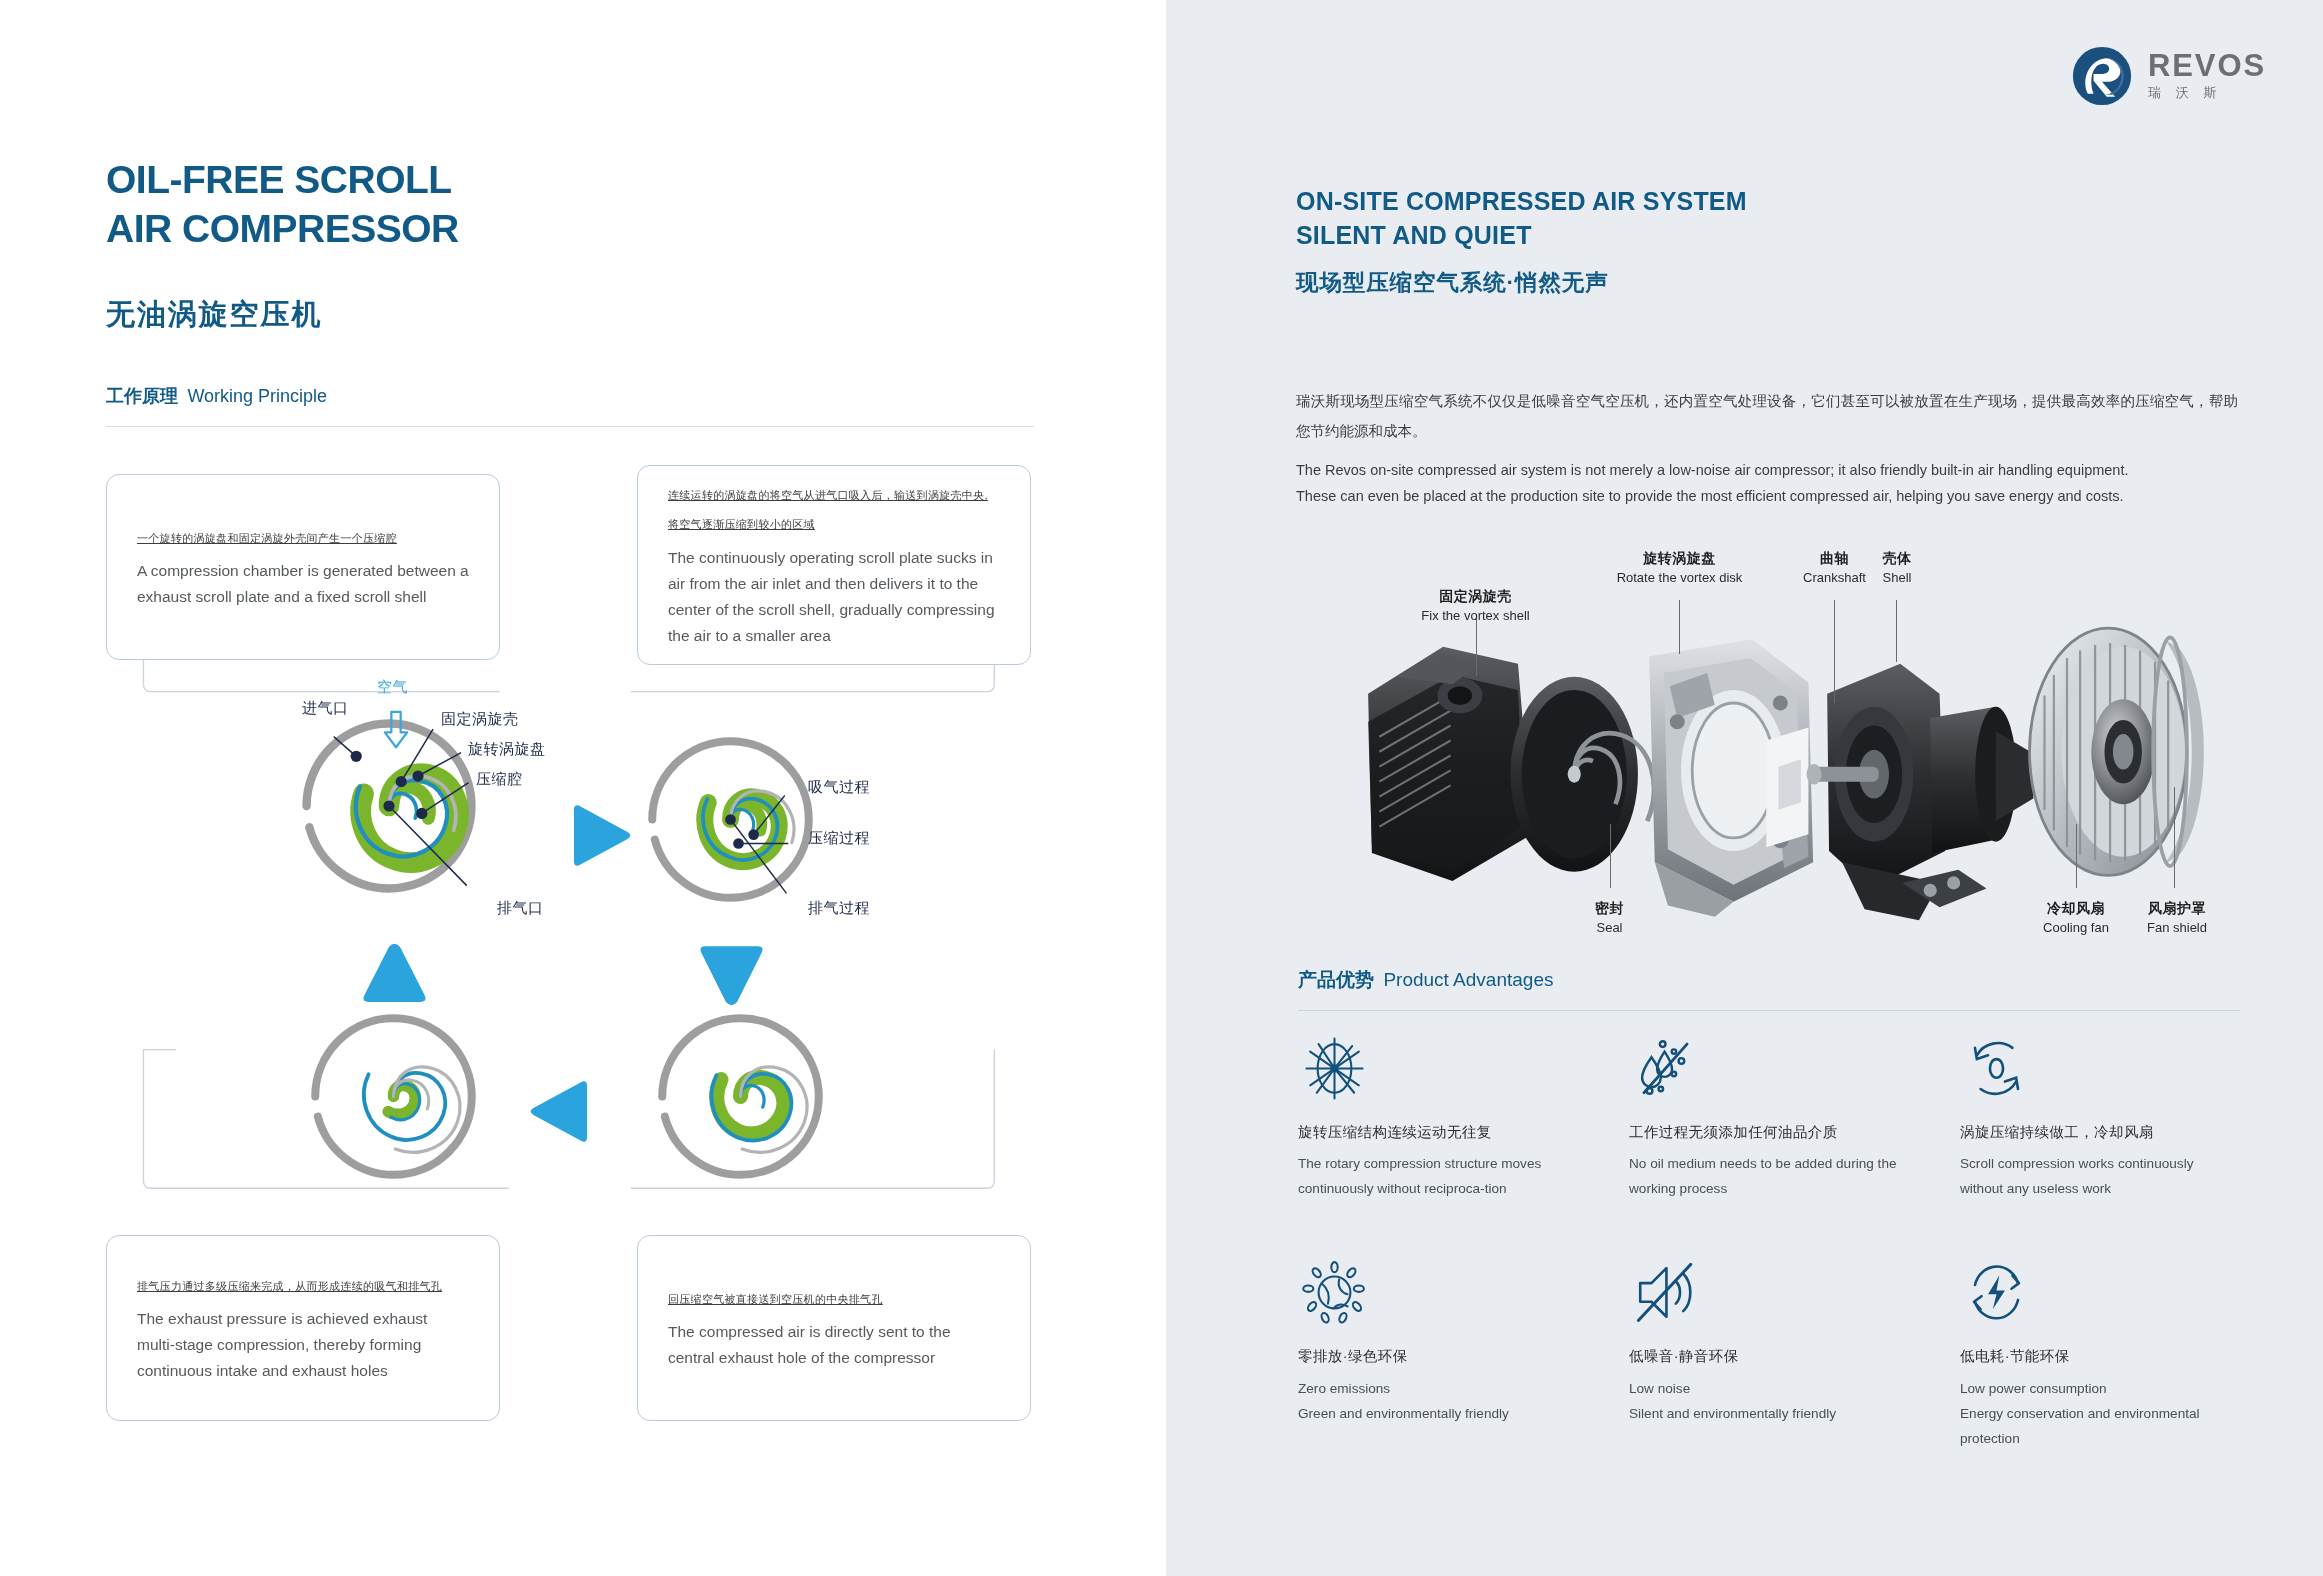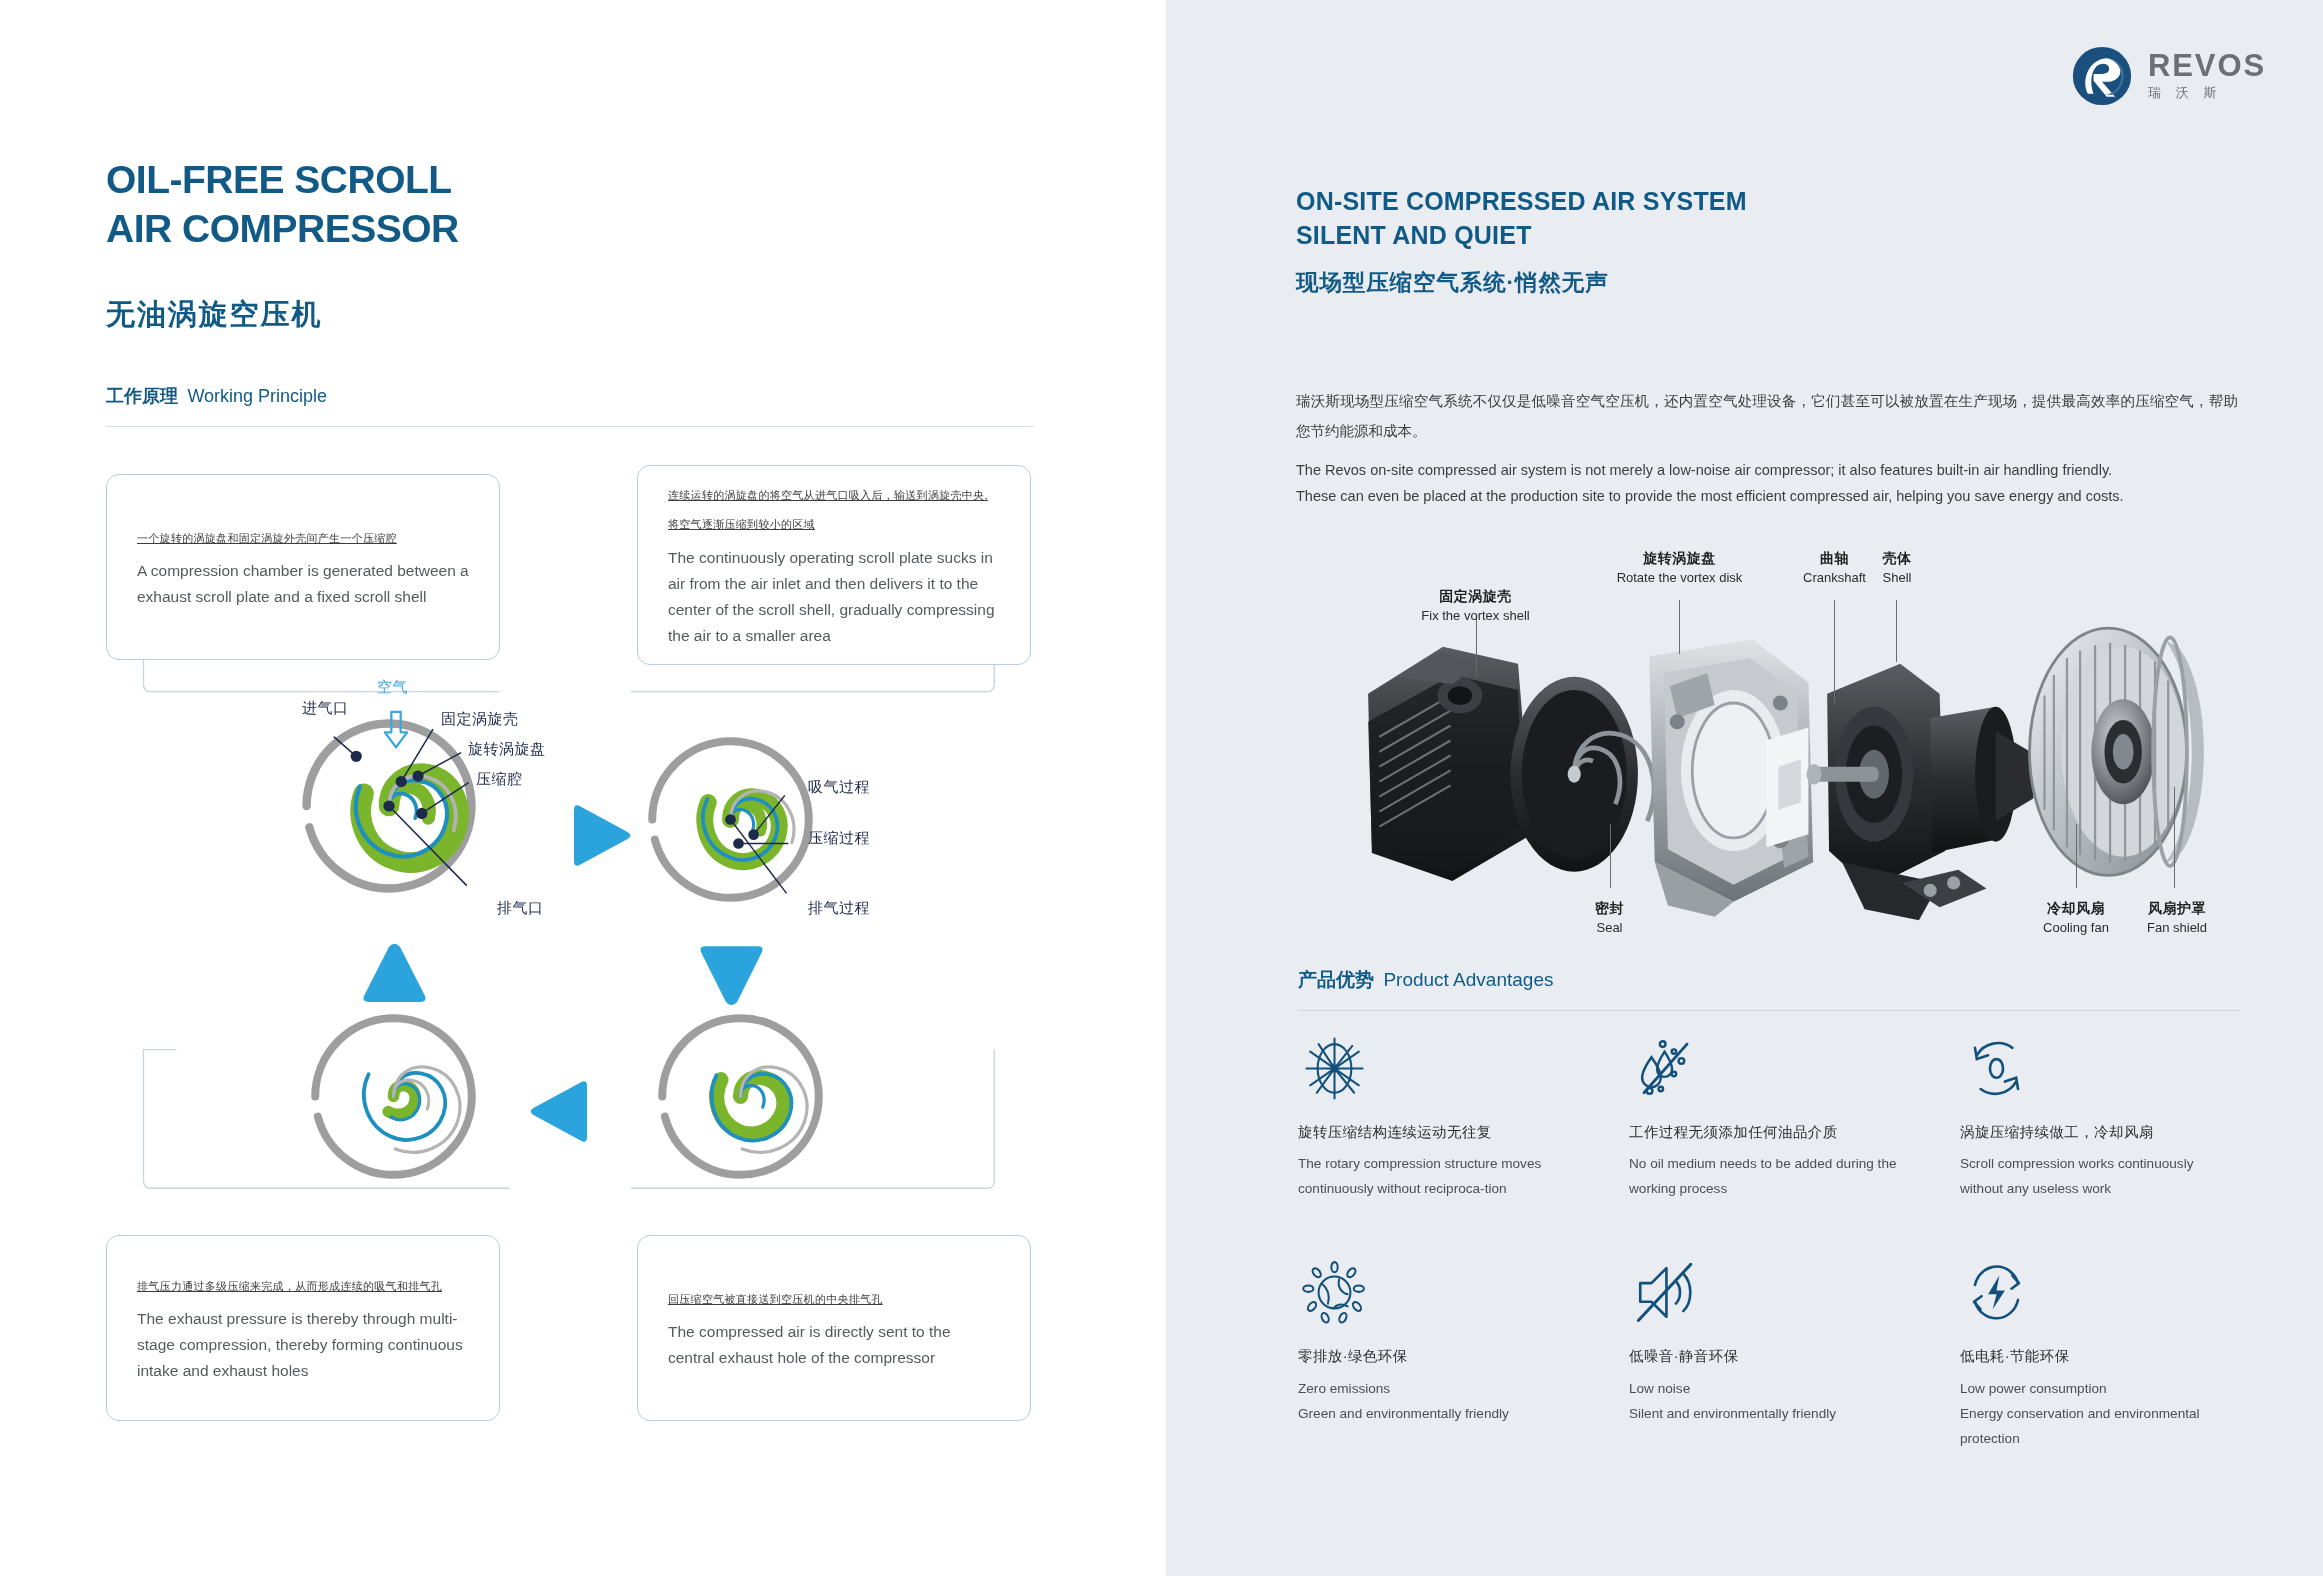--- a/index.html
+++ b/index.html
@@ -235,21 +235,21 @@
       <div class="en">A compression chamber is generated between a exhaust scroll plate and a fixed scroll shell</div>
     </div>
 
     <div class="box" id="box-tr">
       <div class="cn">连续运转的涡旋盘的将空气从进气口吸入后，输送到涡旋壳中央, 将空气逐渐压缩到较小的区域</div>
       <div class="en">The continuously operating scroll plate sucks in air from the air inlet and then delivers it to the center of the scroll shell, gradually compressing the air to a smaller area</div>
     </div>
 
     <div class="box" id="box-bl">
       <div class="cn">排气压力通过多级压缩来完成，从而形成连续的吸气和排气孔</div>
-      <div class="en">The exhaust pressure is thereby through multi-stage compression, thereby forming continuous intake and exhaust holes</div>
+      <div class="en">The exhaust pressure is achieved exhaust multi-stage compression, thereby forming continuous intake and exhaust holes</div>
     </div>
 
     <div class="box" id="box-br">
       <div class="cn">回压缩空气被直接送到空压机的中央排气孔</div>
       <div class="en">The compressed air is directly sent to the central exhaust hole of the compressor</div>
     </div>
 
     <div class="scroll-wrap" style="left:300px;top:717px;">
       <svg width="178" height="178" viewBox="0 0 190 190">
 
@@ -364,21 +364,21 @@
       </div>
     </div>
 
     <div class="r-title">
       <div>ON-SITE COMPRESSED AIR SYSTEM</div>
       <div>SILENT AND QUIET</div>
     </div>
     <div class="r-title-cn">现场型压缩空气系统·悄然无声</div>
     <div class="r-para-cn">瑞沃斯现场型压缩空气系统不仅仅是低噪音空气空压机，还内置空气处理设备，它们甚至可以被放置在生产现场，提供最高效率的压缩空气，帮助您节约能源和成本。</div>
     <div class="r-para-en">
-      <div>The Revos on-site compressed air system is not merely a low-noise air compressor; it also features built-in air handling friendly.</div>
+      <div>The Revos on-site compressed air system is not merely a low-noise air compressor; it also friendly built-in air handling equipment.</div>
       <div>These can even be placed at the production site to provide the most efficient compressed air, helping you save energy and costs.</div>
     </div>
 
     <svg id="machine" viewBox="0 0 950 400">
       <defs>
         <linearGradient id="gMetal" x1="0" y1="0" x2="0" y2="1">
           <stop offset="0" stop-color="#dfe2e5"></stop>
           <stop offset="0.45" stop-color="#a9aeb3"></stop>
           <stop offset="1" stop-color="#6e7379"></stop>
         </linearGradient>

